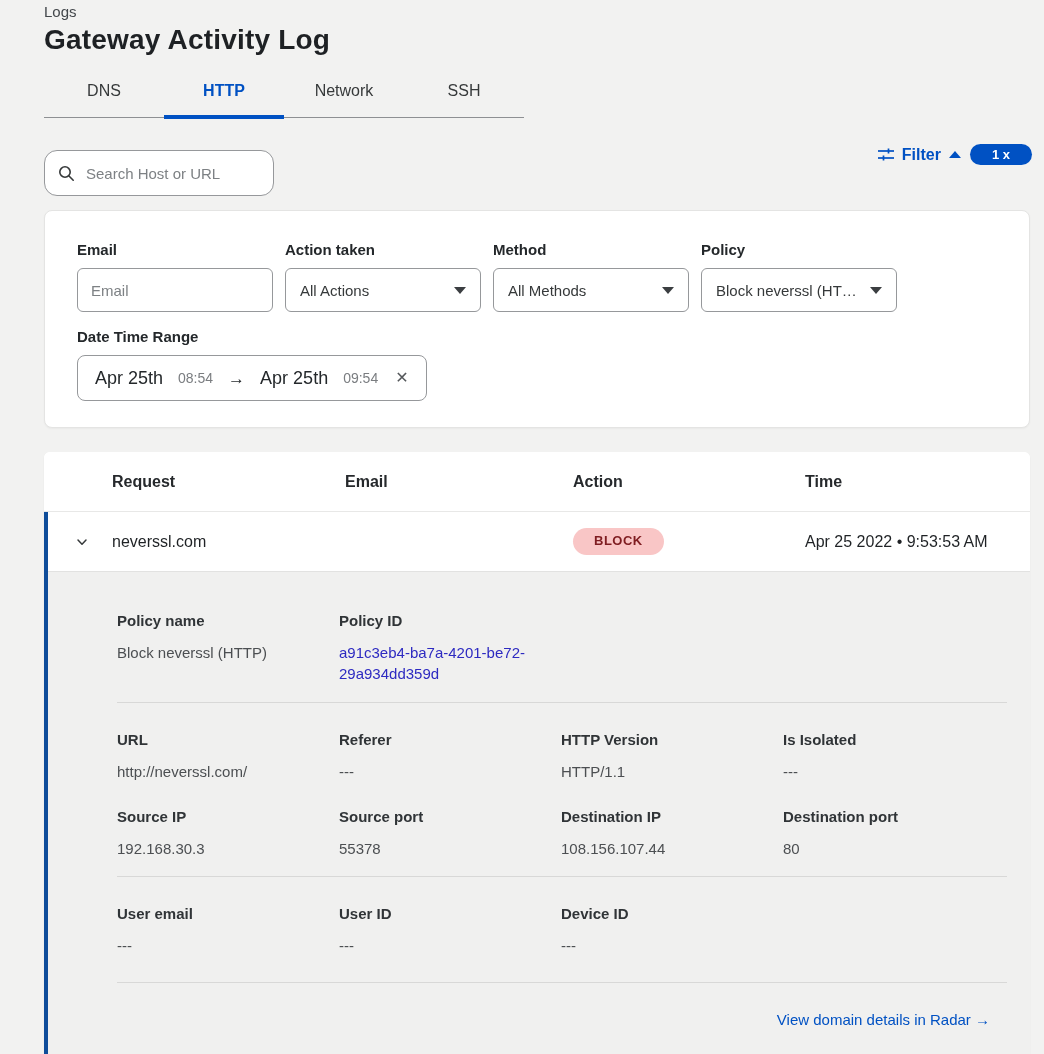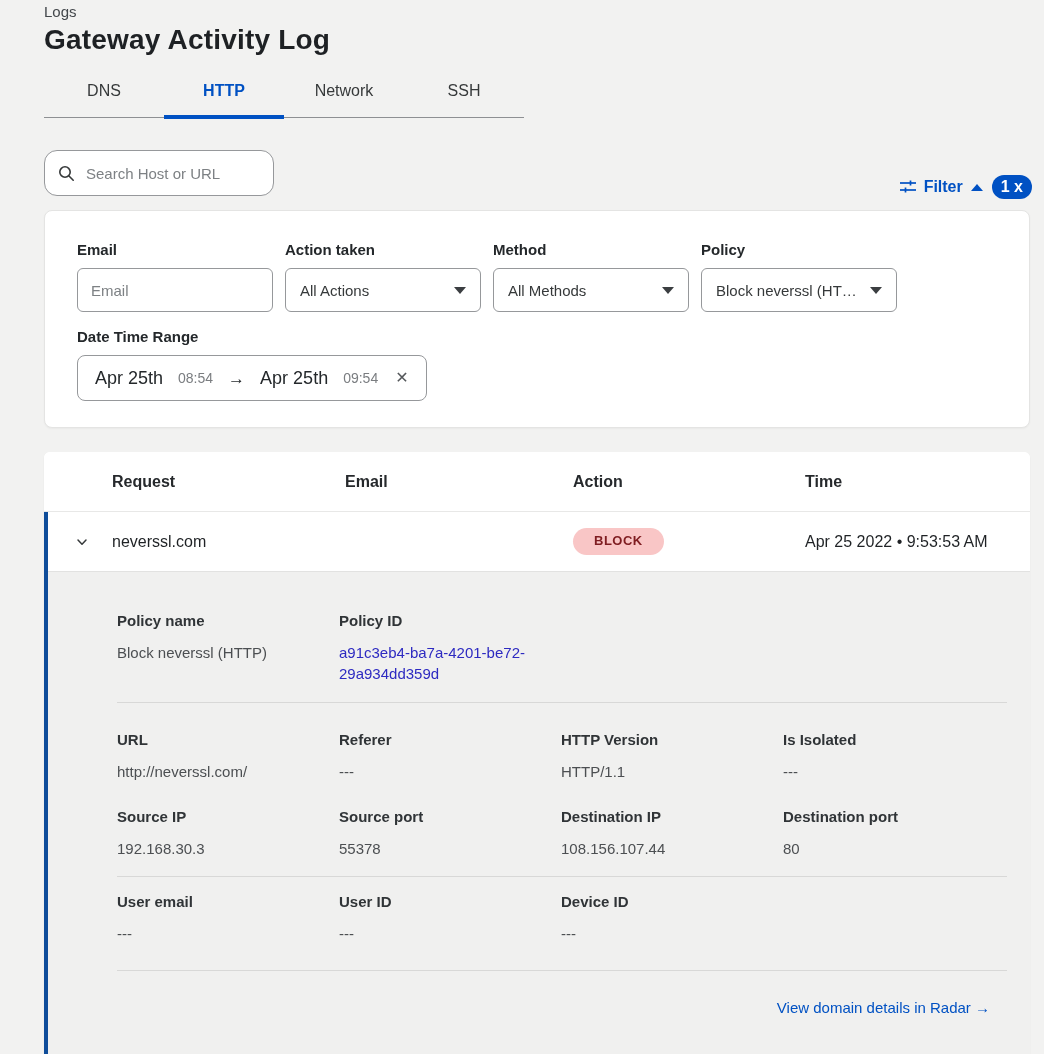--- a/index.html
+++ b/index.html
@@ -27,27 +27,27 @@
     position:absolute; left:44px; top:150px; width:230px; height:46px;
     background:#fff; border:1px solid #96989b; border-radius:13px;
     display:flex; align-items:center; gap:9px; padding:0 13px;
   }
   .search-box input {
     border:none; outline:none; flex:1; font-size:15px; min-width:0;
     font-family:"Liberation Sans", sans-serif; color:#36393a; background:transparent;
   }
   .search-box input::placeholder { color:#7d8184; }
 
-  .filter-cluster { position:absolute; top:175px; right:12px; display:flex; align-items:center; gap:9px;justify-content:flex-end; }
+  .filter-cluster { position:absolute; top:144px; right:12px; display:flex; align-items:center; gap:9px;justify-content:flex-end; }
   .filter-btn { display:flex; align-items:center; gap:8px; cursor:pointer; }
   .filter-label { font-size:16px; font-weight:700; color:#0051c3; }
   .caret-up { width:0; height:0; border-left:6px solid transparent; border-right:6px solid transparent; border-bottom:7px solid #0051c3; }
   .filter-badge {
-    background:#0051c3; color:#fff; font-size:16px; font-weight:700;
-    padding:4px 9px; border-radius:12px; cursor:pointer; line-height:1;
+    background:#0051c3; color:#fff; font-size:13px; font-weight:700;
+    padding:4px 22px; border-radius:12px; cursor:pointer; line-height:1;
   }
 
   
   .filter-card {
     position:absolute; left:44px; top:210px; width:986px; height:218px;
     background:#fff; border:1px solid #e4e4e3; border-radius:8px;
     box-shadow:0 1px 2px rgba(0,0,0,.04); padding:30px 32px;
   }
   .fields-row { display:flex; gap:12px; }
   .field { width:196px; }
@@ -102,21 +102,21 @@
   .expanded { background:#f0f0ef; flex:1; padding:40px 0 0 69px; }
   .d-grid { display:grid; grid-template-columns:repeat(4,222px); }
   .d-label { font-size:15px; font-weight:700; color:#303437; margin-bottom:13px; }
   .d-value { font-size:15px; color:#4c4f52; line-height:21px; }
   .policy-id-link { color:#2d2ac1; max-width:192px; overflow-wrap:break-word; cursor:pointer; }
   .divider { height:1px; background:#d8d8d7; width:890px; }
   .div-1 { margin-top:18px; }
   .sec-http { margin-top:28px; }
   .sec-net { margin-top:26px; }
   .div-2 { margin-top:17px; }
-  .sec-user { margin-top:16px; }
+  .sec-user { margin-top:28px; }
   .div-3 { margin-top:26px; }
   .radar-row { margin-top:28px; padding-right:40px; text-align:right; }
   .radar-link { color:#0051c3; font-size:15px; cursor:pointer; }
 
   svg { display:block; }
 </style>
 </head>
 <body>
 
 <div class="page">

